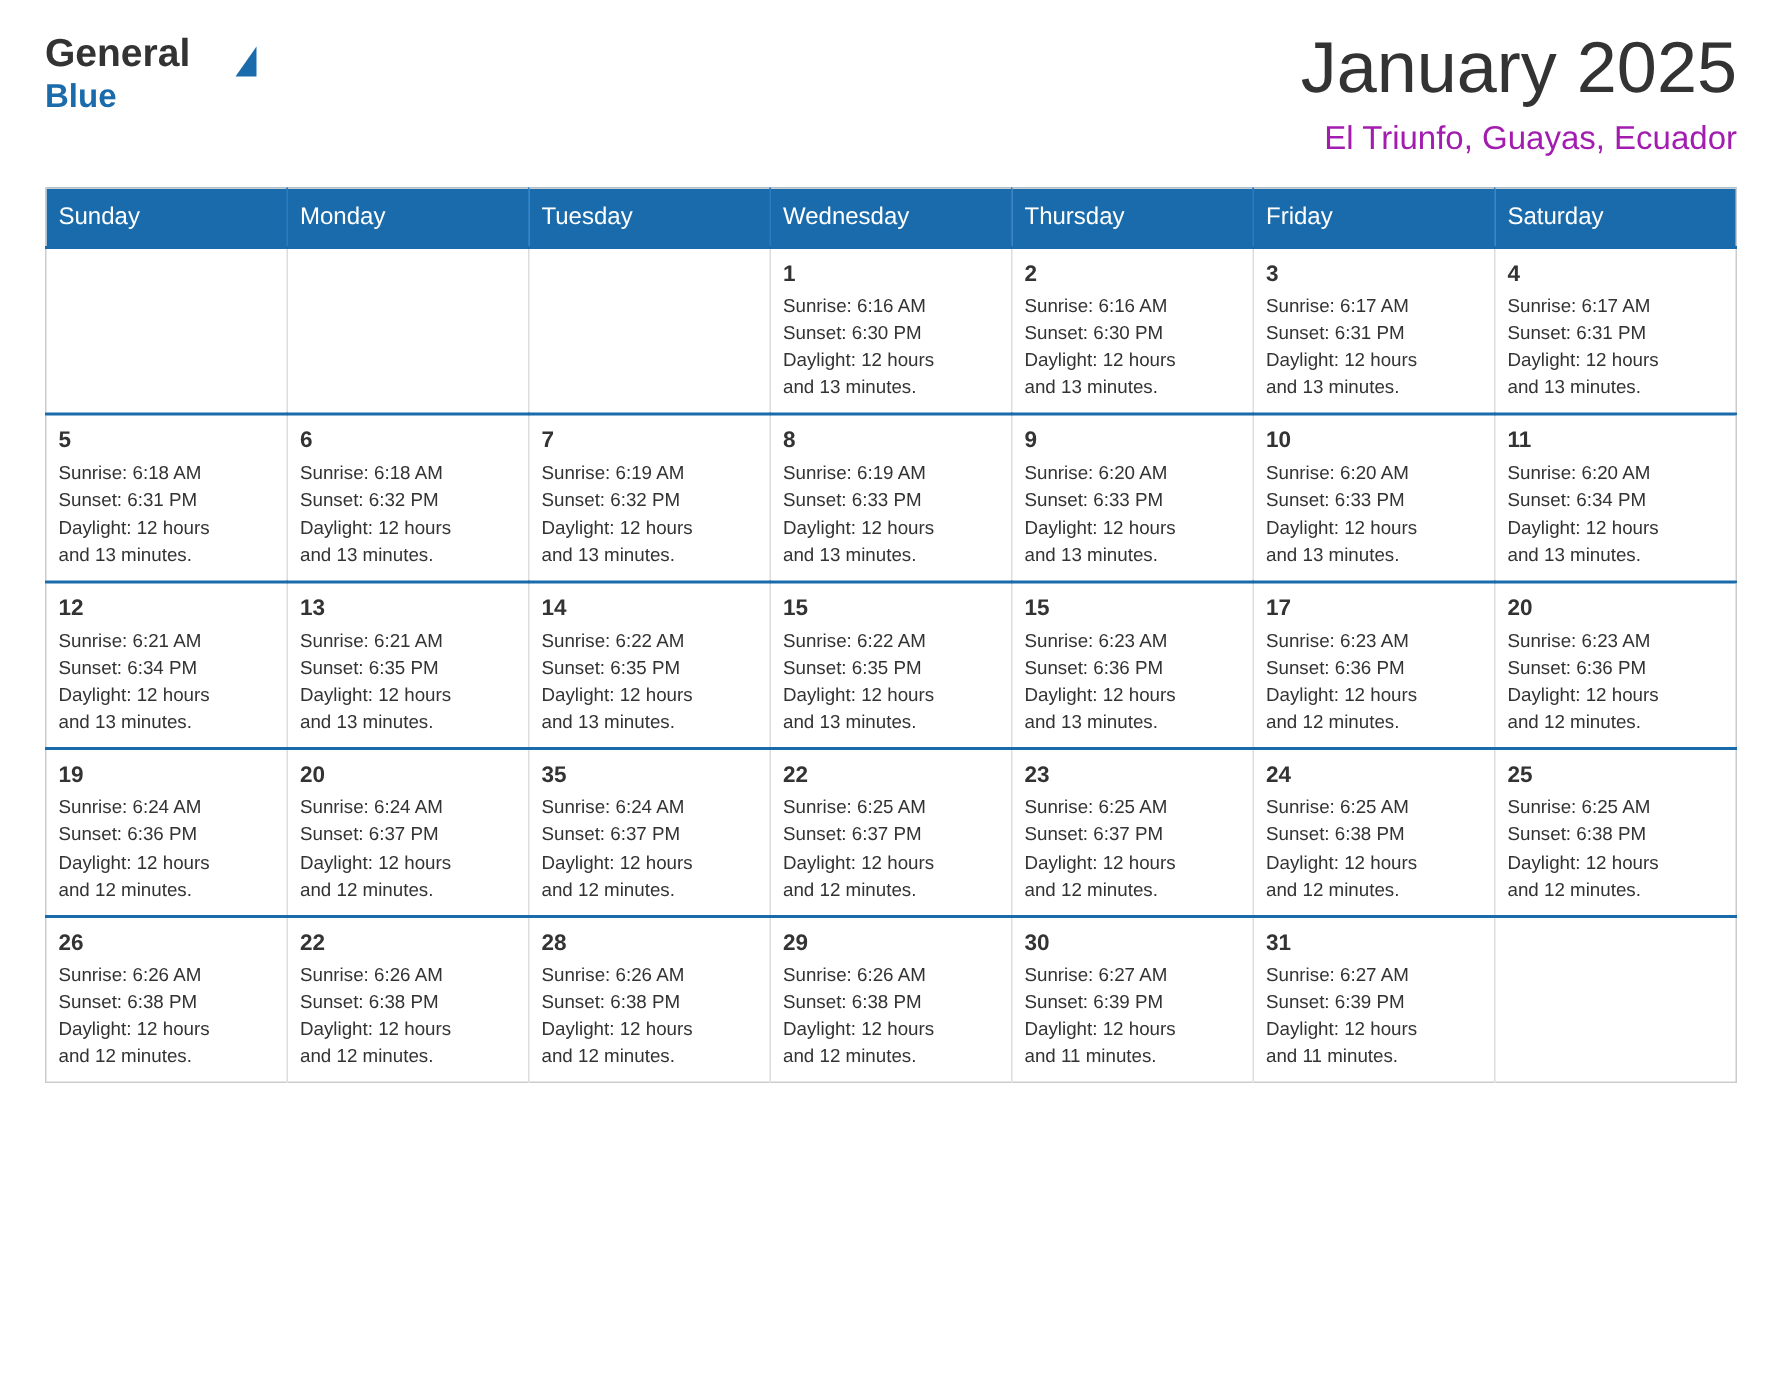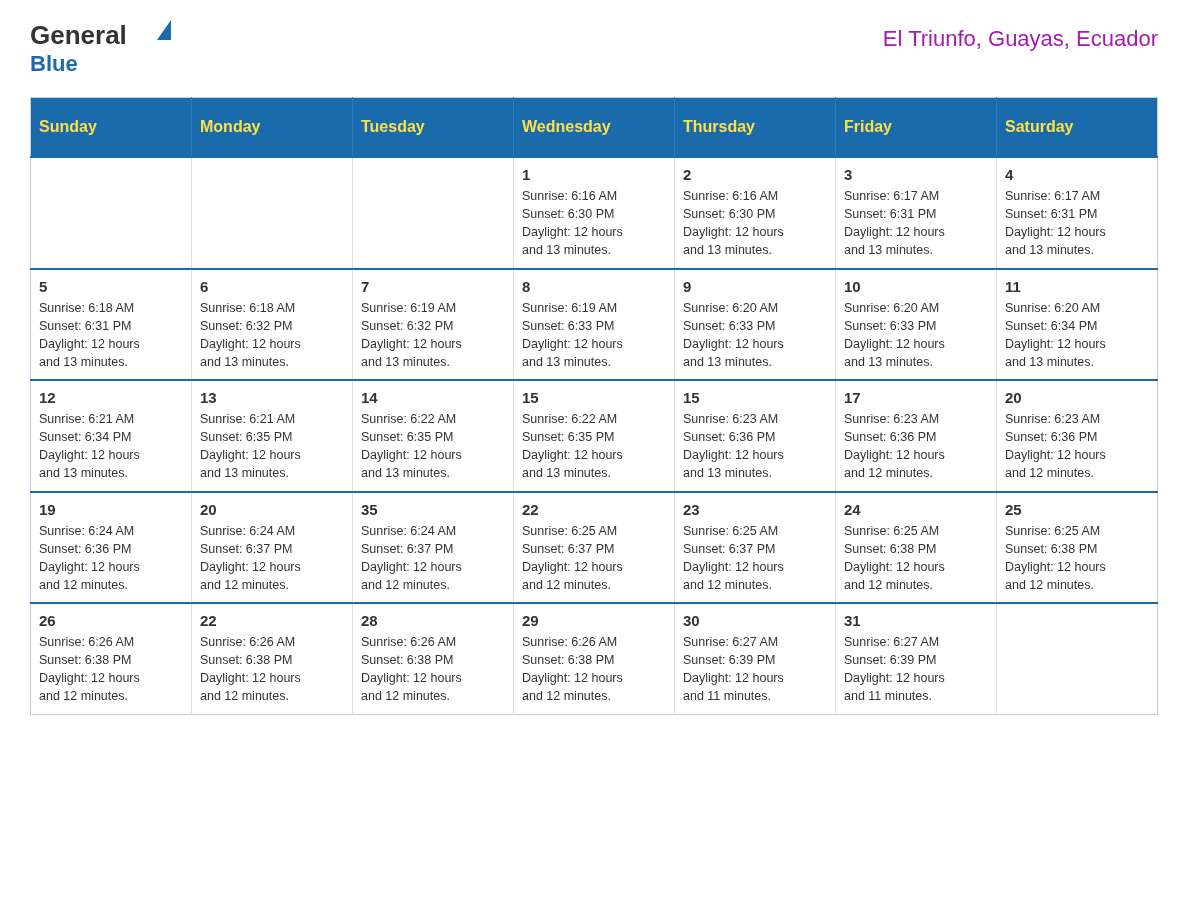--- a/index.html
+++ b/index.html
@@ -28,21 +28,21 @@
       border-right: 0px solid transparent;
       border-bottom: 20px solid #1a6bab;
       margin-left: 2px;
     }
     .logo-container {
       display: flex;
       flex-direction: column;
     }
     .logo-top {
       display: flex;
-      align-items: flex-start;
+      align-items: flex-end;
       gap: 28px;
     }
     .logo-bottom {
       color: #1a6bab;
       font-size: 22px;
       font-weight: bold;
       margin-left: 0;
     }
     .title-container {
       text-align: right;
@@ -60,25 +60,25 @@
     }
     .calendar-table {
       width: 100%;
       border-collapse: collapse;
       border: 1px solid #ccc;
     }
     .calendar-table thead tr {
       background-color: #1a6bab;
     }
     .calendar-table thead th {
-      color: #fde047;
-      padding: 20px 8px;
+      color: #ffffff;
+      padding: 10px 8px;
       text-align: left;
       font-size: 16px;
-      font-weight: bold;
+      font-weight: normal;
       border-right: 1px solid #2a7bbf;
     }
     .calendar-table thead th:last-child {
       border-right: none;
     }
     .calendar-table tbody tr {
       border-top: 2px solid #1a6bab;
     }
     .calendar-table tbody td {
       vertical-align: top;
@@ -110,20 +110,21 @@
 
 <div class="header">
   <div class="logo-container">
     <div class="logo-top">
       <span class="logo-text-general">General</span>
       <div class="logo-triangle"></div>
     </div>
     <div class="logo-bottom">Blue</div>
   </div>
   <div class="title-container">
+    <div class="month-title">January 2025</div>
     <div class="location-title">El Triunfo, Guayas, Ecuador</div>
   </div>
 </div>
 
 <table class="calendar-table">
   <thead>
     <tr>
     <th>Sunday</th>
         <th>Monday</th>
         <th>Tuesday</th>

